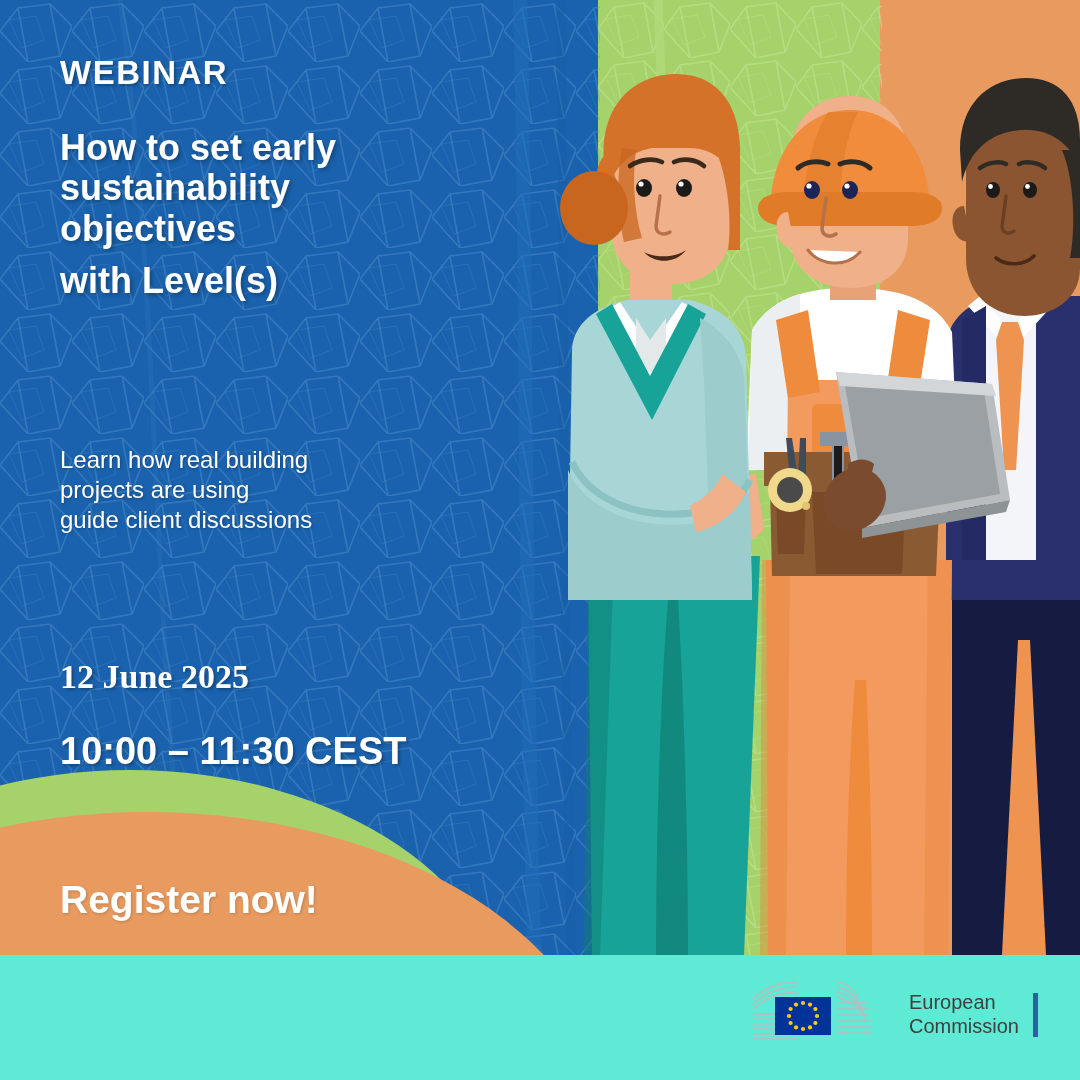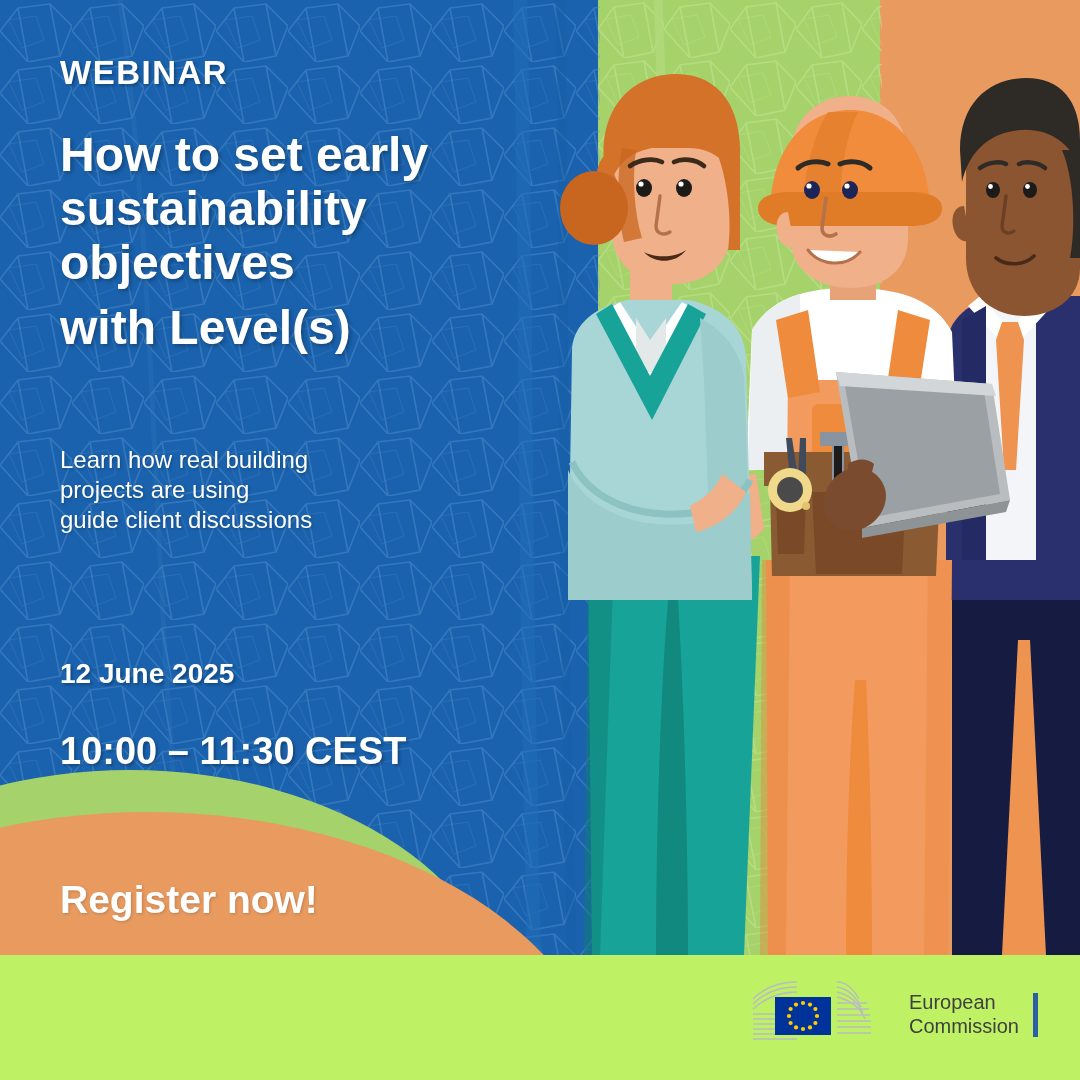--- a/index.html
+++ b/index.html
@@ -33,46 +33,47 @@
     background:#e89a5f;border-radius:50% 52% 46% 48%/62% 64% 38% 36%;
   }
 
   
   .txt{position:absolute;left:60px;z-index:40;color:#fff;}
   .kicker{
     top:54px;font-size:33px;font-weight:bold;letter-spacing:1.5px;
     text-shadow:2px 2px 3px rgba(0,0,0,.28);
   }
   .title{
-    top:128px;width:510px;font-size:48px;font-weight:bold;line-height:1.12;
+    top:128px;width:510px;font-size:36px;font-weight:bold;line-height:1.12;
     text-shadow:2px 2px 4px rgba(0,0,0,.3);
   }
   .title .ln{display:block;}
   .title .gap{margin-top:12px;}
   .subtitle{
     top:445px;width:500px;font-size:24px;font-weight:normal;line-height:1.26;
     text-shadow:1px 1px 3px rgba(0,0,0,.28);
   }
   .subtitle .ln{display:block;}
   .date{
-    top:658px;font-size:28px;font-weight:bold;
+    top:658px;font-size:34px;font-weight:bold;
     text-shadow:2px 2px 3px rgba(0,0,0,.28);
+    font-family:Liberation Serif, serif;
   }
   .time{
     top:730px;font-size:38px;font-weight:bold;
     text-shadow:2px 2px 3px rgba(0,0,0,.28);
   }
   .cta{
     top:878px;font-size:39px;font-weight:bold;
     text-shadow:1px 1px 3px rgba(0,0,0,.18);
     text-align:right;
   }
 
   
-  .footer{position:absolute;left:0;top:955px;width:1080px;height:125px;background:#bef264;}
+  .footer{position:absolute;left:0;top:955px;width:1080px;height:125px;background:#5eead4;}
   .eu-logo{position:absolute;right:42px;top:20px;display:flex;align-items:center;height:80px;}
   .eu-mark{width:150px;height:72px;}
   .eu-name{
     margin-left:8px;font-size:20px;line-height:1.18;color:#404040;
     font-family:"Liberation Sans", sans-serif;white-space:pre-line;
   }
   .eu-bar{width:5px;height:44px;background:#2e5fa3;margin-left:14px;}
 </style>
 </head>
 <body>

